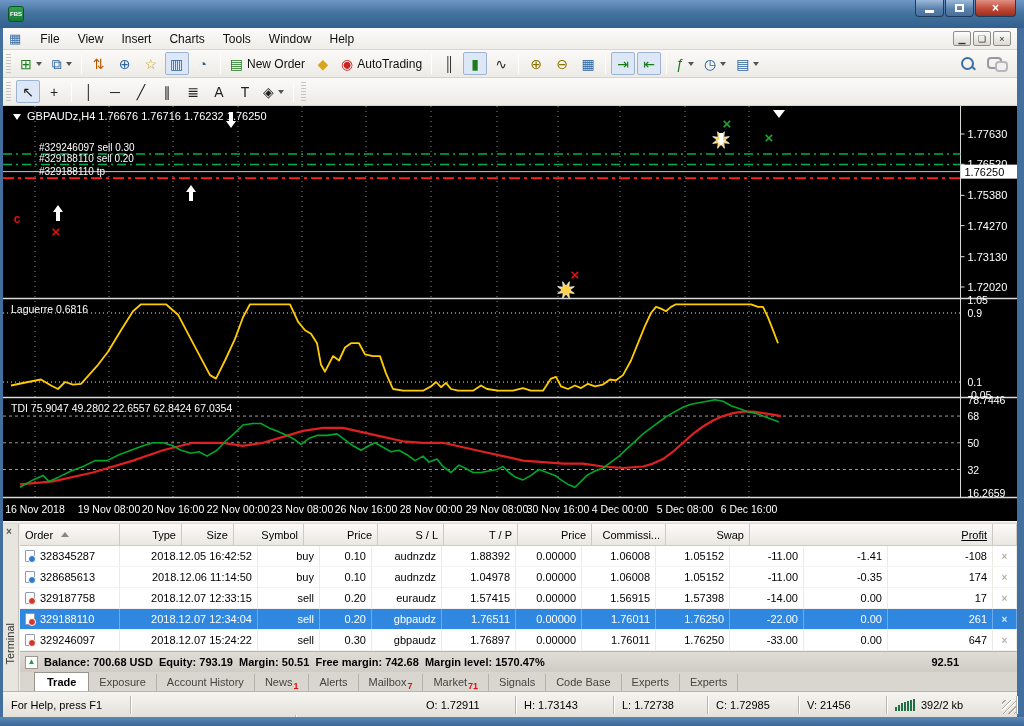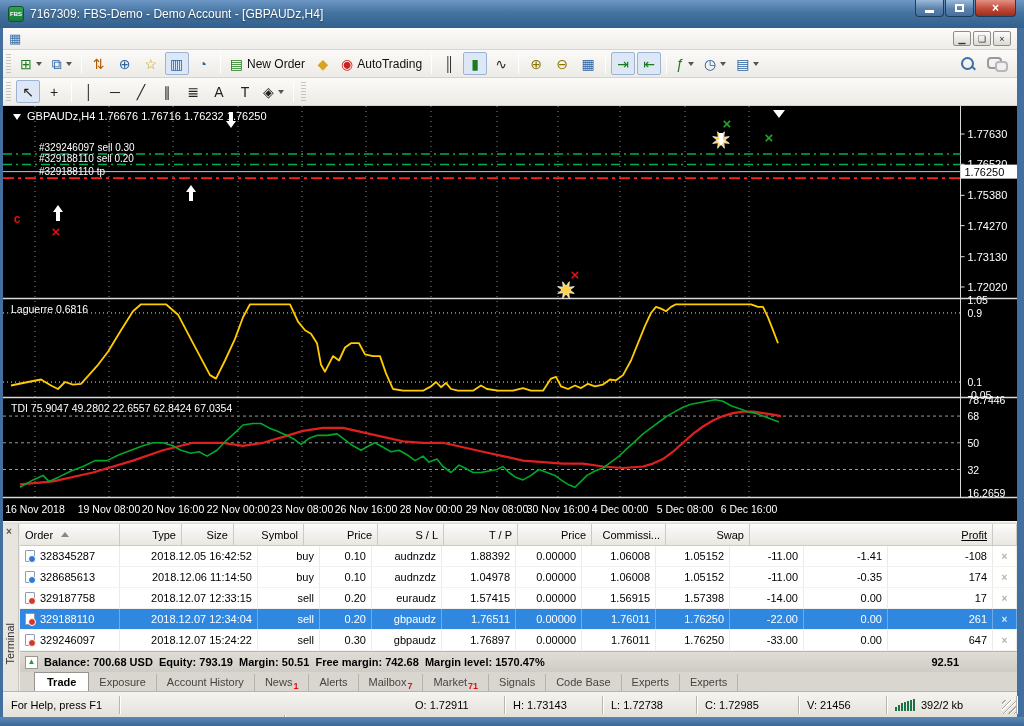--- a/index.html
+++ b/index.html
@@ -106,36 +106,36 @@
     background:repeating-linear-gradient(135deg,transparent 0 2px,#aaa79f 2px 3px,#fff 3px 4px);}
   .bottom-frame{position:absolute;left:0;top:717px;width:1024px;height:9px;
     background:linear-gradient(#5c88b5,#3a6795);}
 </style>
 </head>
 <body>
 
 <div id="win">
   <div class="titlebar">
     <div class="fbs-logo">FBS</div>
-    <div class="win-title">7167309: FBS-Demo - Demo Account - [GBPAUDz,H4]</div>
     <div class="winbtns">
       <div class="wbtn">
           <span class="glyph-min"></span>
         </div>
       <div class="wbtn">
           <span class="glyph-max"></span>
         </div>
       <div class="wbtn close">
           <span class="glyph-x">×</span>
         </div>
     </div>
   </div>
 
   <div class="menubar">
     <span class="mdi-icon">▦</span>
+    <span><span class="menu-item">File</span><span class="menu-item">View</span><span class="menu-item">Insert</span><span class="menu-item">Charts</span><span class="menu-item">Tools</span><span class="menu-item">Window</span><span class="menu-item">Help</span></span>
     <span class="mdibtns">
       <span class="mdibtn">▁</span>
       <span class="mdibtn">❏</span>
       <span class="mdibtn">×</span>
     </span>
   </div>
 
   <div class="toolbar tb1">
     <span class="grip"></span>
     <span id="tb1-buttons" style="display:flex;align-items:center;">
@@ -611,21 +611,21 @@
     </div>
   </div>
 
   <div class="statusbar" id="statusbar">
       <div class="sseg grow">For Help, press F1</div>
       <div class="sseg" style="width: 165px; margin-top: 38px;">Default</div>
       <div class="sseg" style="width: 122px; margin-top: 44px;">2018.12.04 00:00</div>
       <div class="sseg" style="width: 98px;">O: 1.72911</div>
       <div class="sseg" style="width: 98px;">H: 1.73143</div>
       <div class="sseg" style="width: 94px;">L: 1.72738</div>
-      <div class="sseg" style="width: 102px;">C: 1.72985</div>
+      <div class="sseg" style="width: 91px;">C: 1.72985</div>
       <div class="sseg" style="width: 88px;">V: 21456</div>
       <div class="sseg" style="width: 130px;">
         <span class="conn-bars">
           <span style="height: 4px;"></span>
           <span style="height: 6px;"></span>
           <span style="height: 8px;"></span>
           <span style="height: 9px;"></span>
           <span style="height: 10px;"></span>
           <span style="height: 11px;"></span>
           <span style="height: 12px;"></span>

